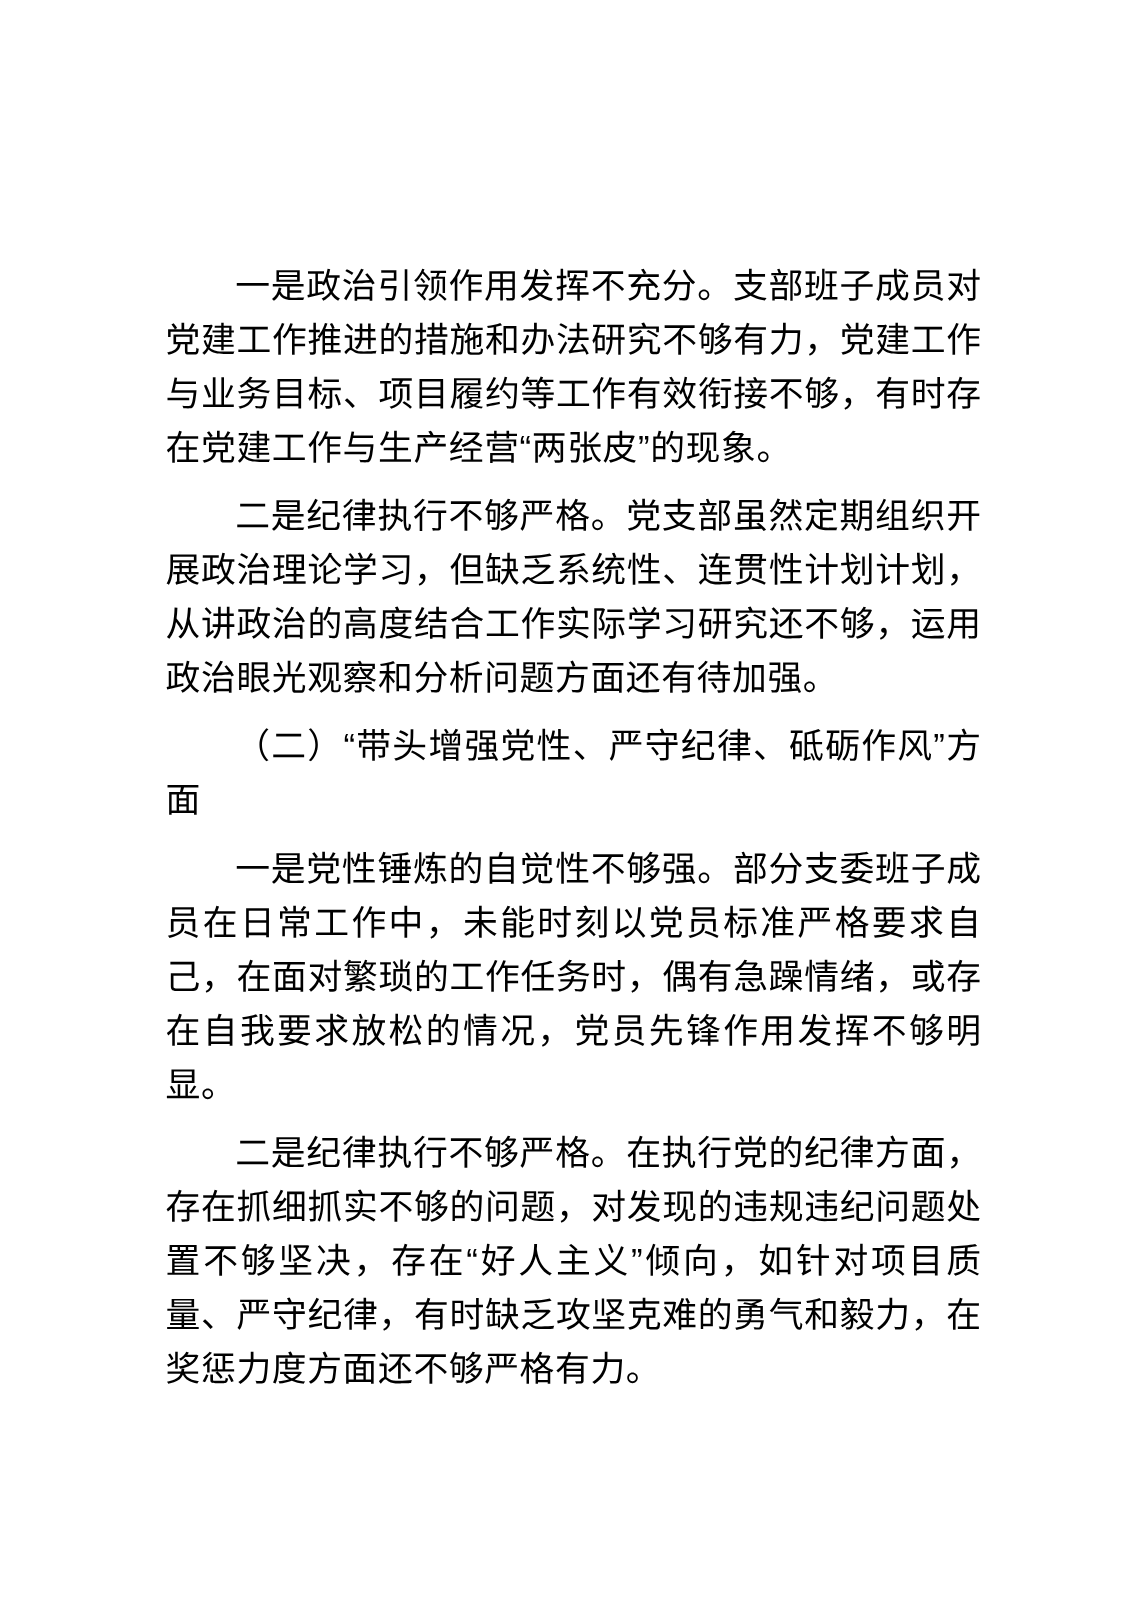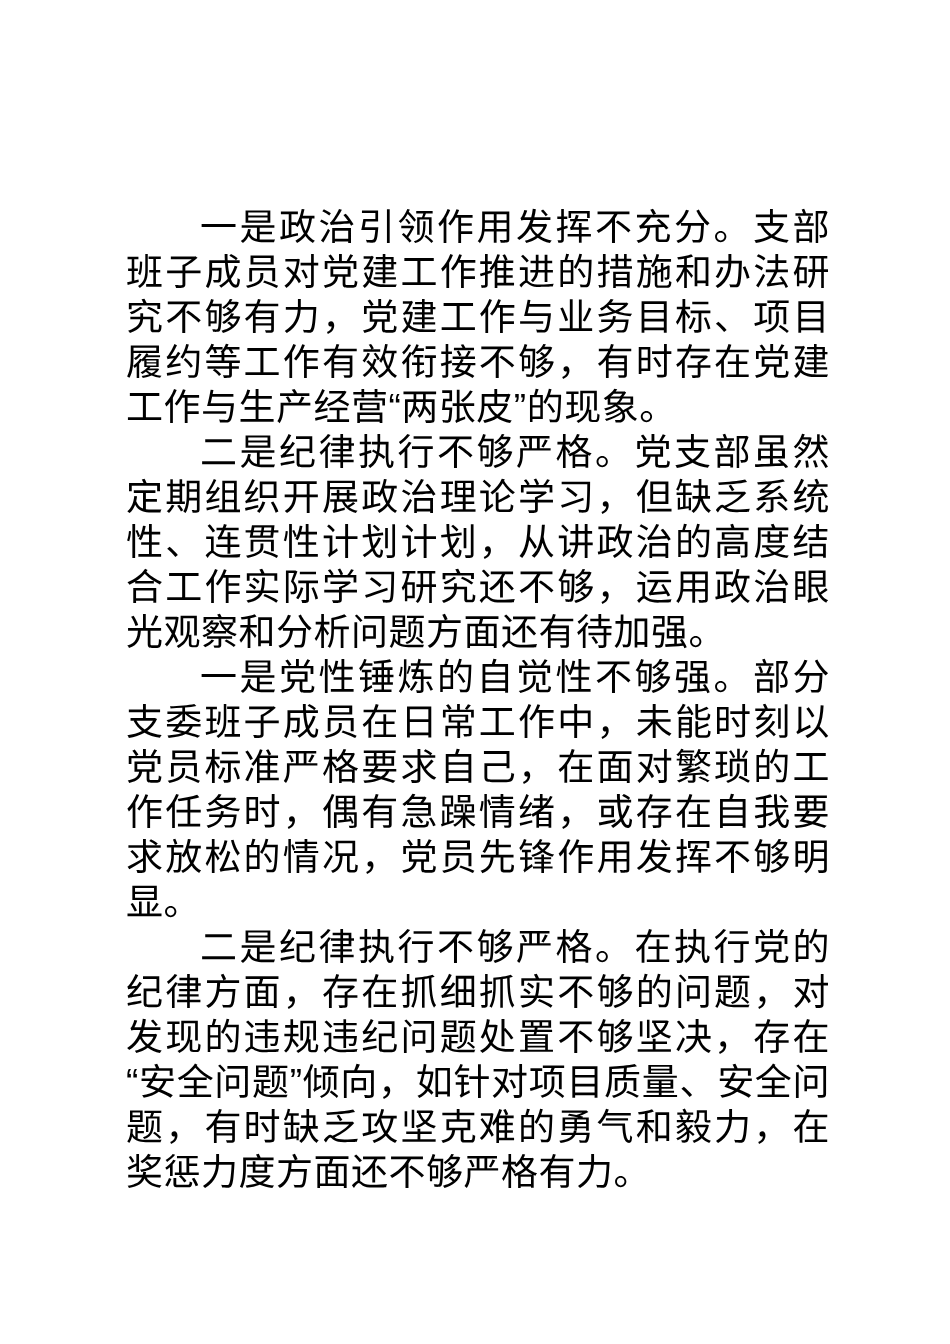--- a/index.html
+++ b/index.html
@@ -16,36 +16,37 @@
       font-family: "Liberation Sans", "DejaVu Sans", sans-serif;
     }
     .content {
       position: absolute;
       top: 205px;
       left: 126px;
       width: 704px;
       color: #000000;
     }
     .para {
-      margin: 0;
-      font-size: 37px;
+      margin: 12px;
+      font-size: 29px;
       line-height: 45px;
       text-align: justify;
       text-indent: 2em;
       letter-spacing: 0.5px;
       font-weight: 400;
       word-break: break-all;
     }
     .heading {
       font-weight: 400;
     }
   </style>
 </head>
 <body>
 
 <div class="page">
   <div class="content">
     <p class="para">一是政治引领作用发挥不充分。支部班子成员对党建工作推进的措施和办法研究不够有力，党建工作与业务目标、项目履约等工作有效衔接不够，有时存在党建工作与生产经营“两张皮”的现象。</p>
     <p class="para">二是纪律执行不够严格。党支部虽然定期组织开展政治理论学习，但缺乏系统性、连贯性计划计划，从讲政治的高度结合工作实际学习研究还不够，运用政治眼光观察和分析问题方面还有待加强。</p>
+    <p class="para heading">（二）“带头增强党性、严守纪律、砥砺作风”方面</p>
     <p class="para">一是党性锤炼的自觉性不够强。部分支委班子成员在日常工作中，未能时刻以党员标准严格要求自己，在面对繁琐的工作任务时，偶有急躁情绪，或存在自我要求放松的情况，党员先锋作用发挥不够明显。</p>
-    <p class="para">二是纪律执行不够严格。在执行党的纪律方面，存在抓细抓实不够的问题，对发现的违规违纪问题处置不够坚决，存在“安全问题”倾向，如针对项目质量、安全问题，有时缺乏攻坚克难的勇气和毅力，在奖惩力度方面还不够严格有力。</p>
+    <p class="para">二是纪律执行不够严格。在执行党的纪律方面，存在抓细抓实不够的问题，对发现的违规违纪问题处置不够坚决，存在“好人主义”倾向，如针对项目质量、严守纪律，有时缺乏攻坚克难的勇气和毅力，在奖惩力度方面还不够严格有力。</p>
   </div>
 </div>
 
 </body></html>

